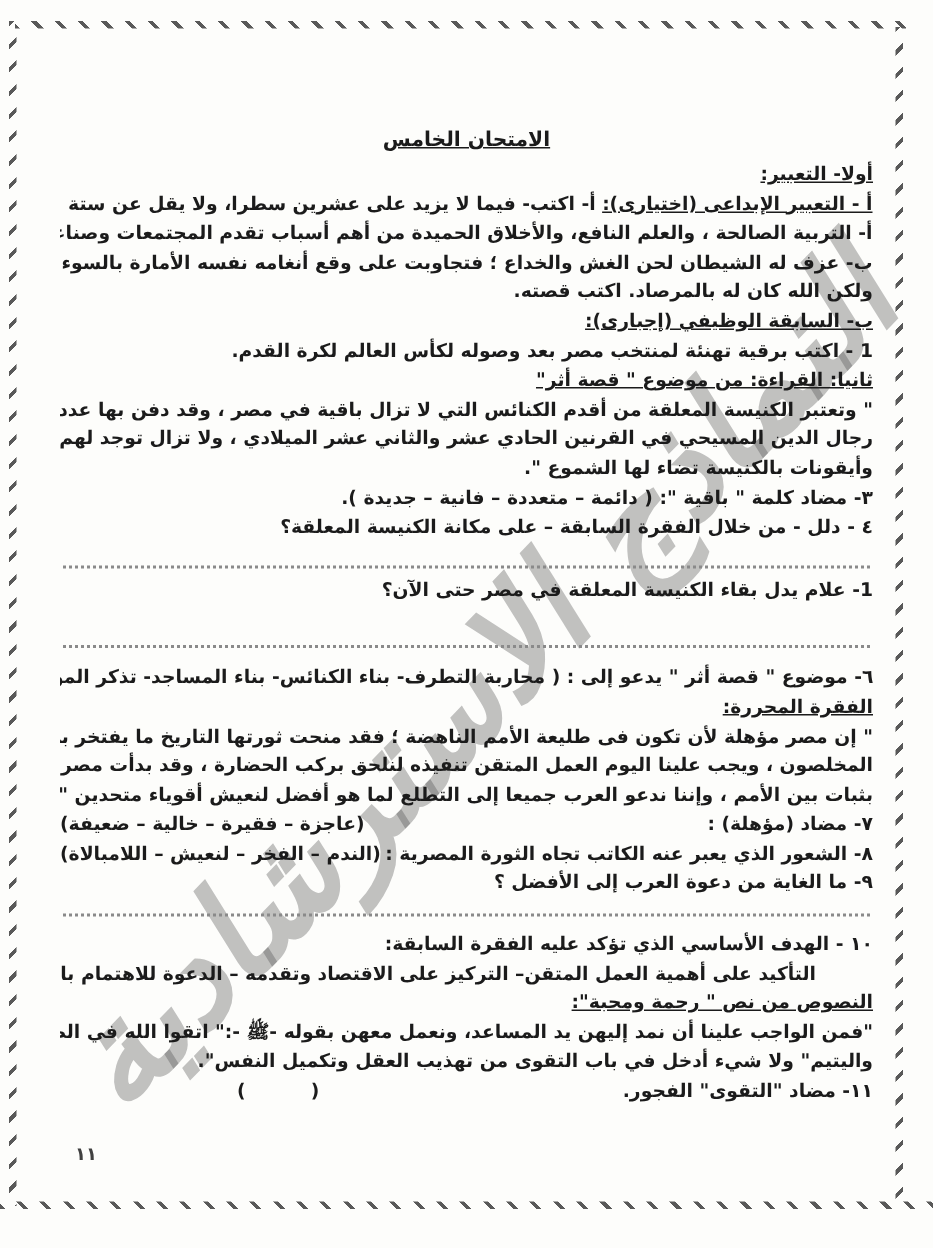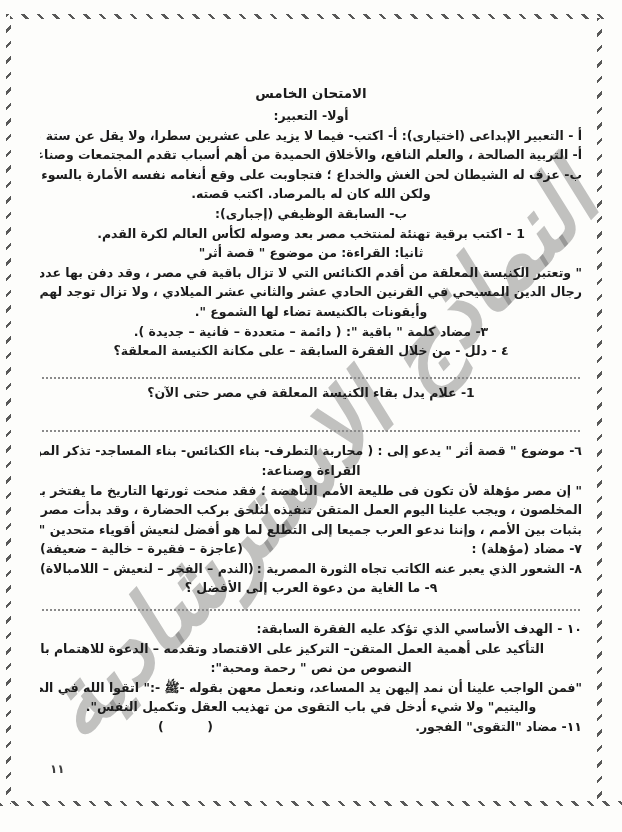--- a/index.html
+++ b/index.html
@@ -27,22 +27,22 @@
     color:rgba(75,75,75,0.34);
     font-style:italic;
     z-index:1;pointer-events:none;
   }
 
   .content{
     position:absolute;top:84px;right:40px;left:40px;z-index:2;
     direction:rtl;text-align:right;
     font-size:12.5px;line-height:19.6px;
   }
-  .line{white-space:nowrap;overflow:hidden;text-align:center;}
-  .u{}
+  .line{white-space:nowrap;overflow:hidden;}
+  .u{text-decoration:underline;}
   .title{text-align:center;font-size:13.5px;height:22px;}
   .row-flex{display:flex;justify-content:space-between;align-items:baseline;white-space:nowrap;}
   .dotted{border-top:2px dotted #8a8a8a;height:0;margin:0 2px;}
   .sp16{height:16px;} .sp28{height:28px;} .sp4{height:4px;} .sp11{height:11px;} .sp9{height:9px;} .sp8{height:8px;}
   .indent2{padding-right:38px;}
   .q10row{padding-left:30px;}
   .q11row{padding-left:118px;}
   .pre{white-space:pre;}
   .page-number{position:absolute;left:50px;top:762px;font-size:12px;color:#404040;z-index:2;}
 </style>
@@ -91,21 +91,21 @@
     <div class="sp4"></div>
 
     <div class="line">1- علام يدل بقاء الكنيسة المعلقة في مصر حتى الآن؟</div>
 
     <div class="sp28"></div>
     <div class="dotted"></div>
     <div class="sp9"></div>
 
     <div class="line">٦- موضوع " قصة أثر " يدعو إلى : (  محاربة التطرف- بناء الكنائس- بناء المساجد- تذكر الموتى).</div>
 
-    <div class="line"><span class="u">القراءة وصناعة:</span></div>
+    <div class="line"><span class="u">الفقرة المحررة:</span></div>
 
     <div class="line">" إن مصر مؤهلة لأن تكون فى طليعة الأمم الناهضة ؛ فقد منحت  ثورتها التاريخ ما يفتخر به</div>
     <div class="line">المخلصون ، ويجب علينا اليوم العمل المتقن تنفيذه لنلحق بركب الحضارة ، وقد بدأت مصر تشق طريقها</div>
     <div class="line">بثبات بين الأمم ، وإننا ندعو العرب جميعا إلى التطلع لما هو أفضل لنعيش أقوياء متحدين " .</div>
 
     <div class="row-flex">
       <span>٧- مضاد (مؤهلة) :</span>
       <span>(عاجزة – فقيرة – خالية – ضعيفة)</span>
     </div>
 

